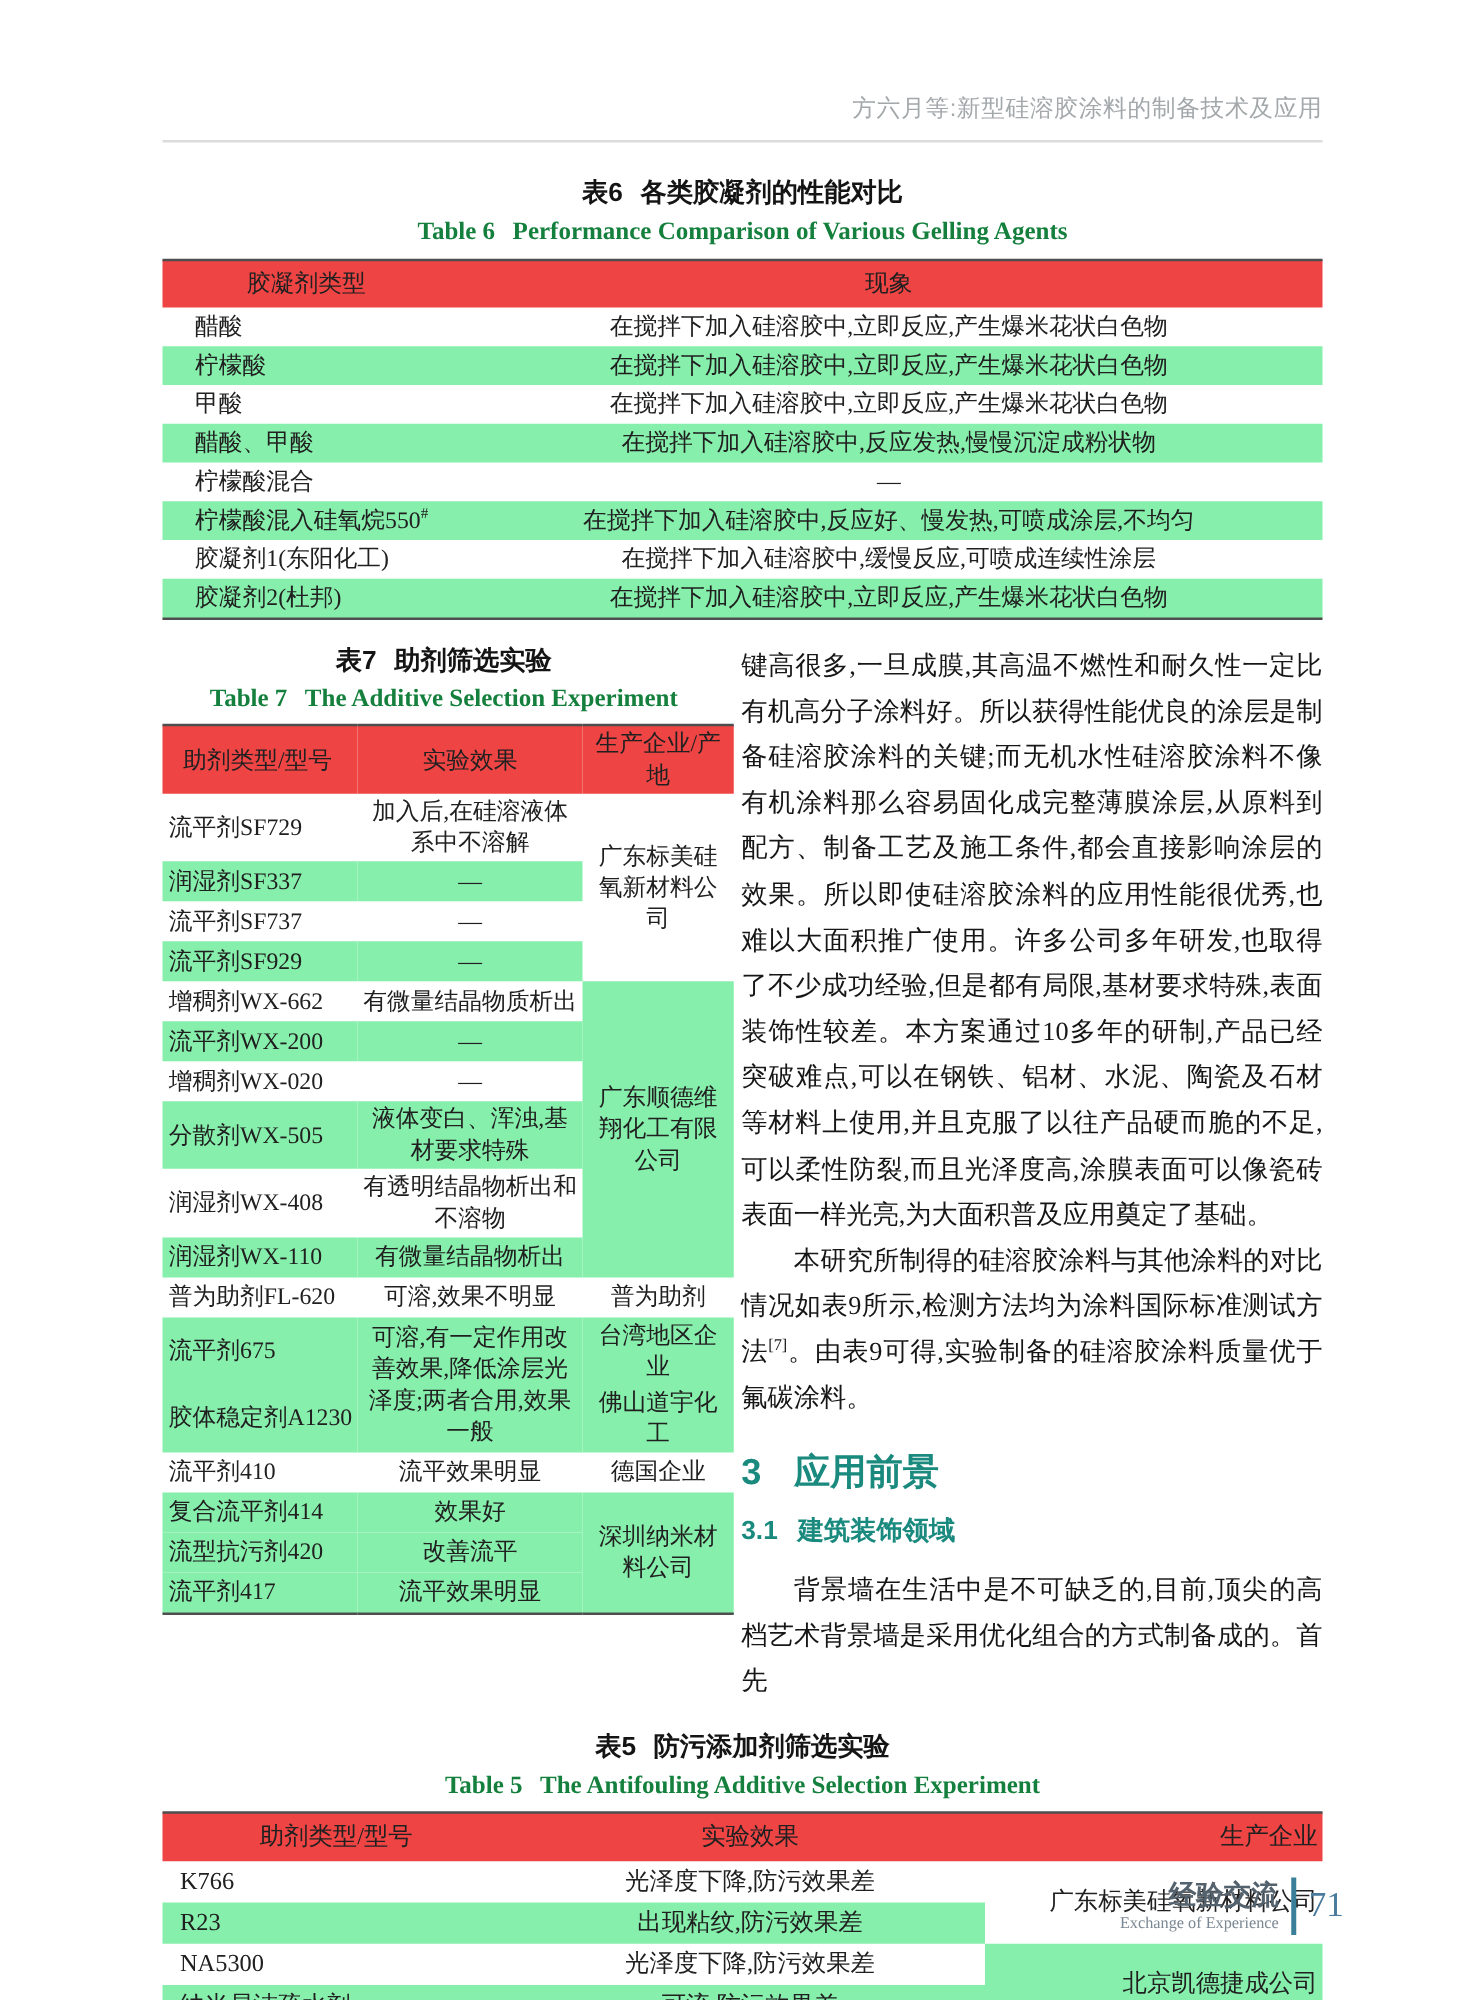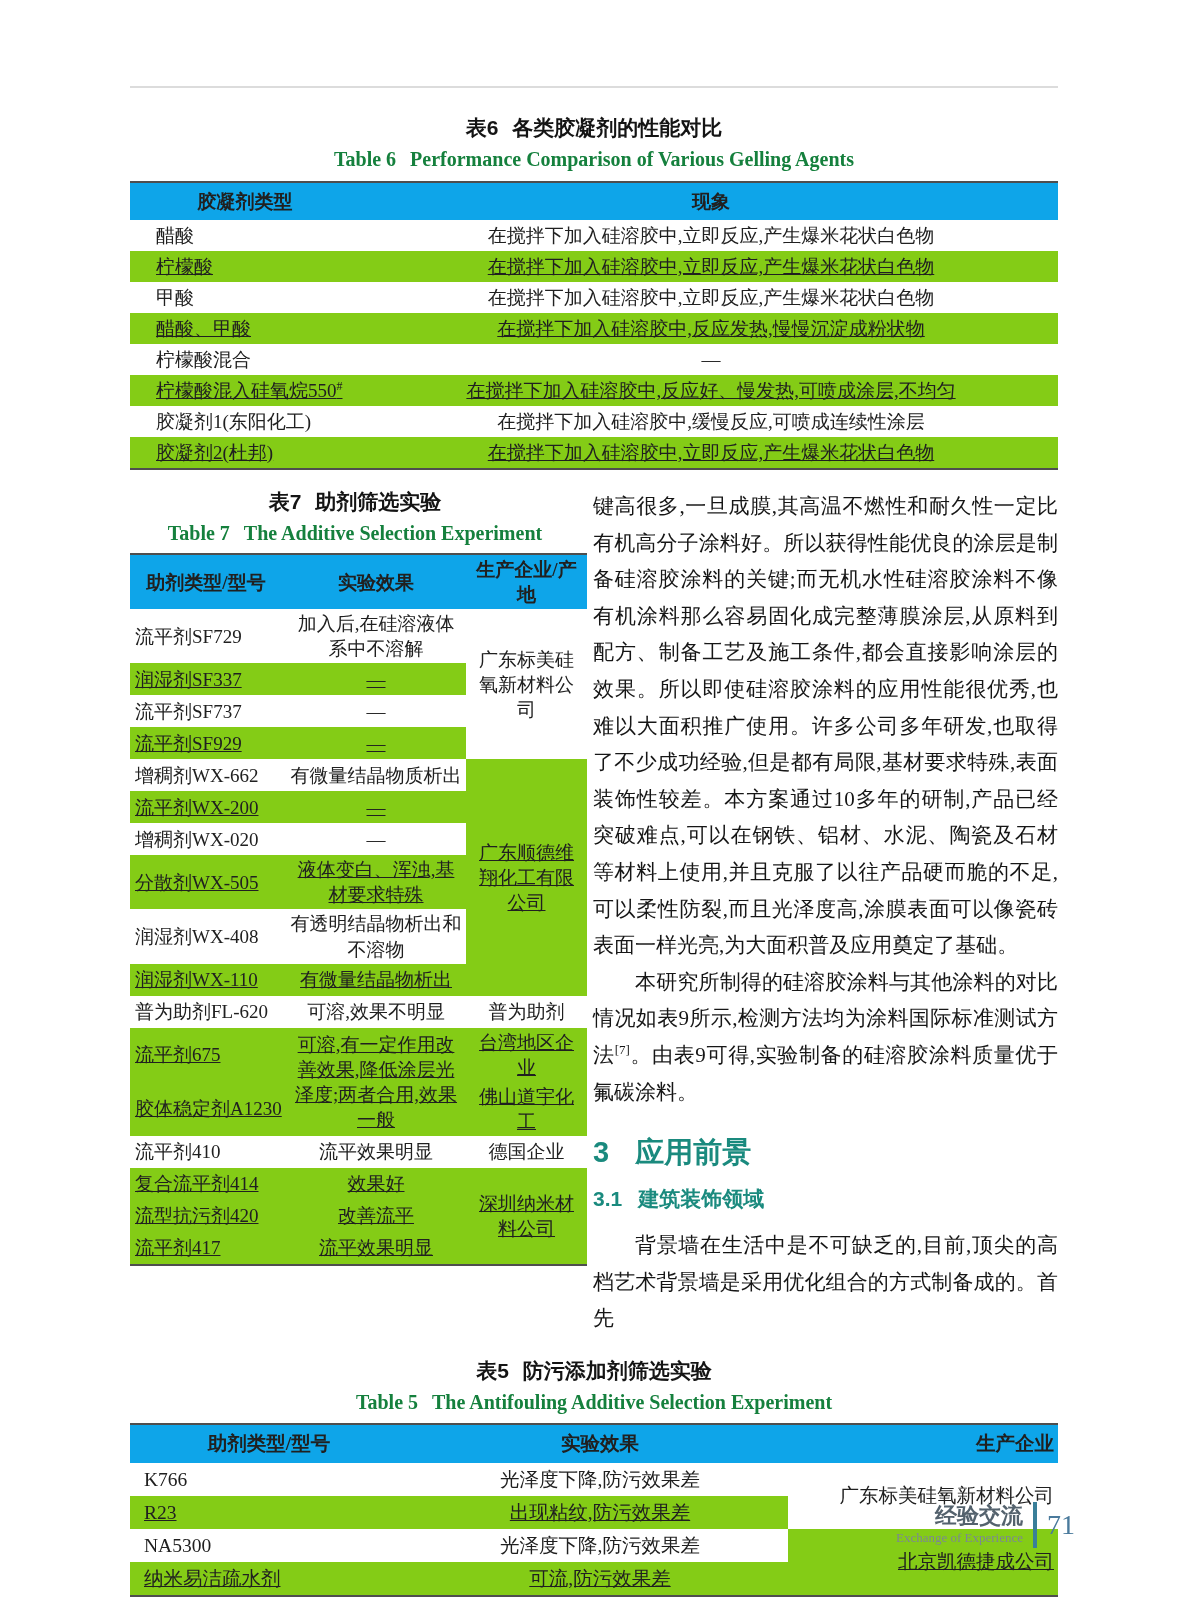--- a/index.html
+++ b/index.html
@@ -20,22 +20,22 @@
   .caption .en{font-family:"Liberation Serif","DejaVu Serif",serif;font-weight:bold;
                font-size:20px;margin-top:6px;color:#15803d;}
   .caption .en .lbl{margin-right:14px;}
 
   
   table{border-collapse:collapse;table-layout:fixed;}
   .paper-table{width:100%;border-top:2px solid #4e4e4e;border-bottom:2px solid #4e4e4e;
                font-size:19px;color:#202020;}
   .paper-table th{font-weight:normal;background:#a2b7b3;}
   .paper-table td,.paper-table th{padding:2px 4px;line-height:1.32;vertical-align:middle;}
-  td.g, th.hd{background:#0ea5e9;font-weight:bold;}
-  td.stripe{background:#84cc16;text-decoration:underline;}
+  td.g, th.hd{background:#ef4444;}
+  td.stripe{background:#86efac;}
 
   
   .t6-wrap{margin-top:26px;}
   .t6 th{height:33px;}
   .t6 td{height:27px;}
   .t6 .c-agent{width:230px;text-align:left;padding-left:26px;}
   .t6 .c-phen{text-align:center;}
   sup.hash{font-size:12px;vertical-align:super;line-height:0;}
 
   
@@ -78,20 +78,21 @@
   .footer .en{font-size:13px;color:#7b8893;margin-top:2px;}
   .footer .bar{width:4px;height:46px;background:#3a7f99;margin-right:10px;}
   .footer .num{font-size:28px;color:#4a7a9c;}
 </style>
 </head>
 <body>
 
 <div class="page">
   <div class="content">
 
+    <div class="running-head">方六月等:新型硅溶胶涂料的制备技术及应用</div>
     <hr class="head-rule">
 
     <div class="t6-wrap">
       <div class="caption">
         <div class="cn">
           <span class="lbl">表6</span><span>各类胶凝剂的性能对比</span>
         </div>
         <div class="en">
           <span class="lbl">Table 6</span><span>Performance Comparison of Various Gelling Agents</span>
         </div>

